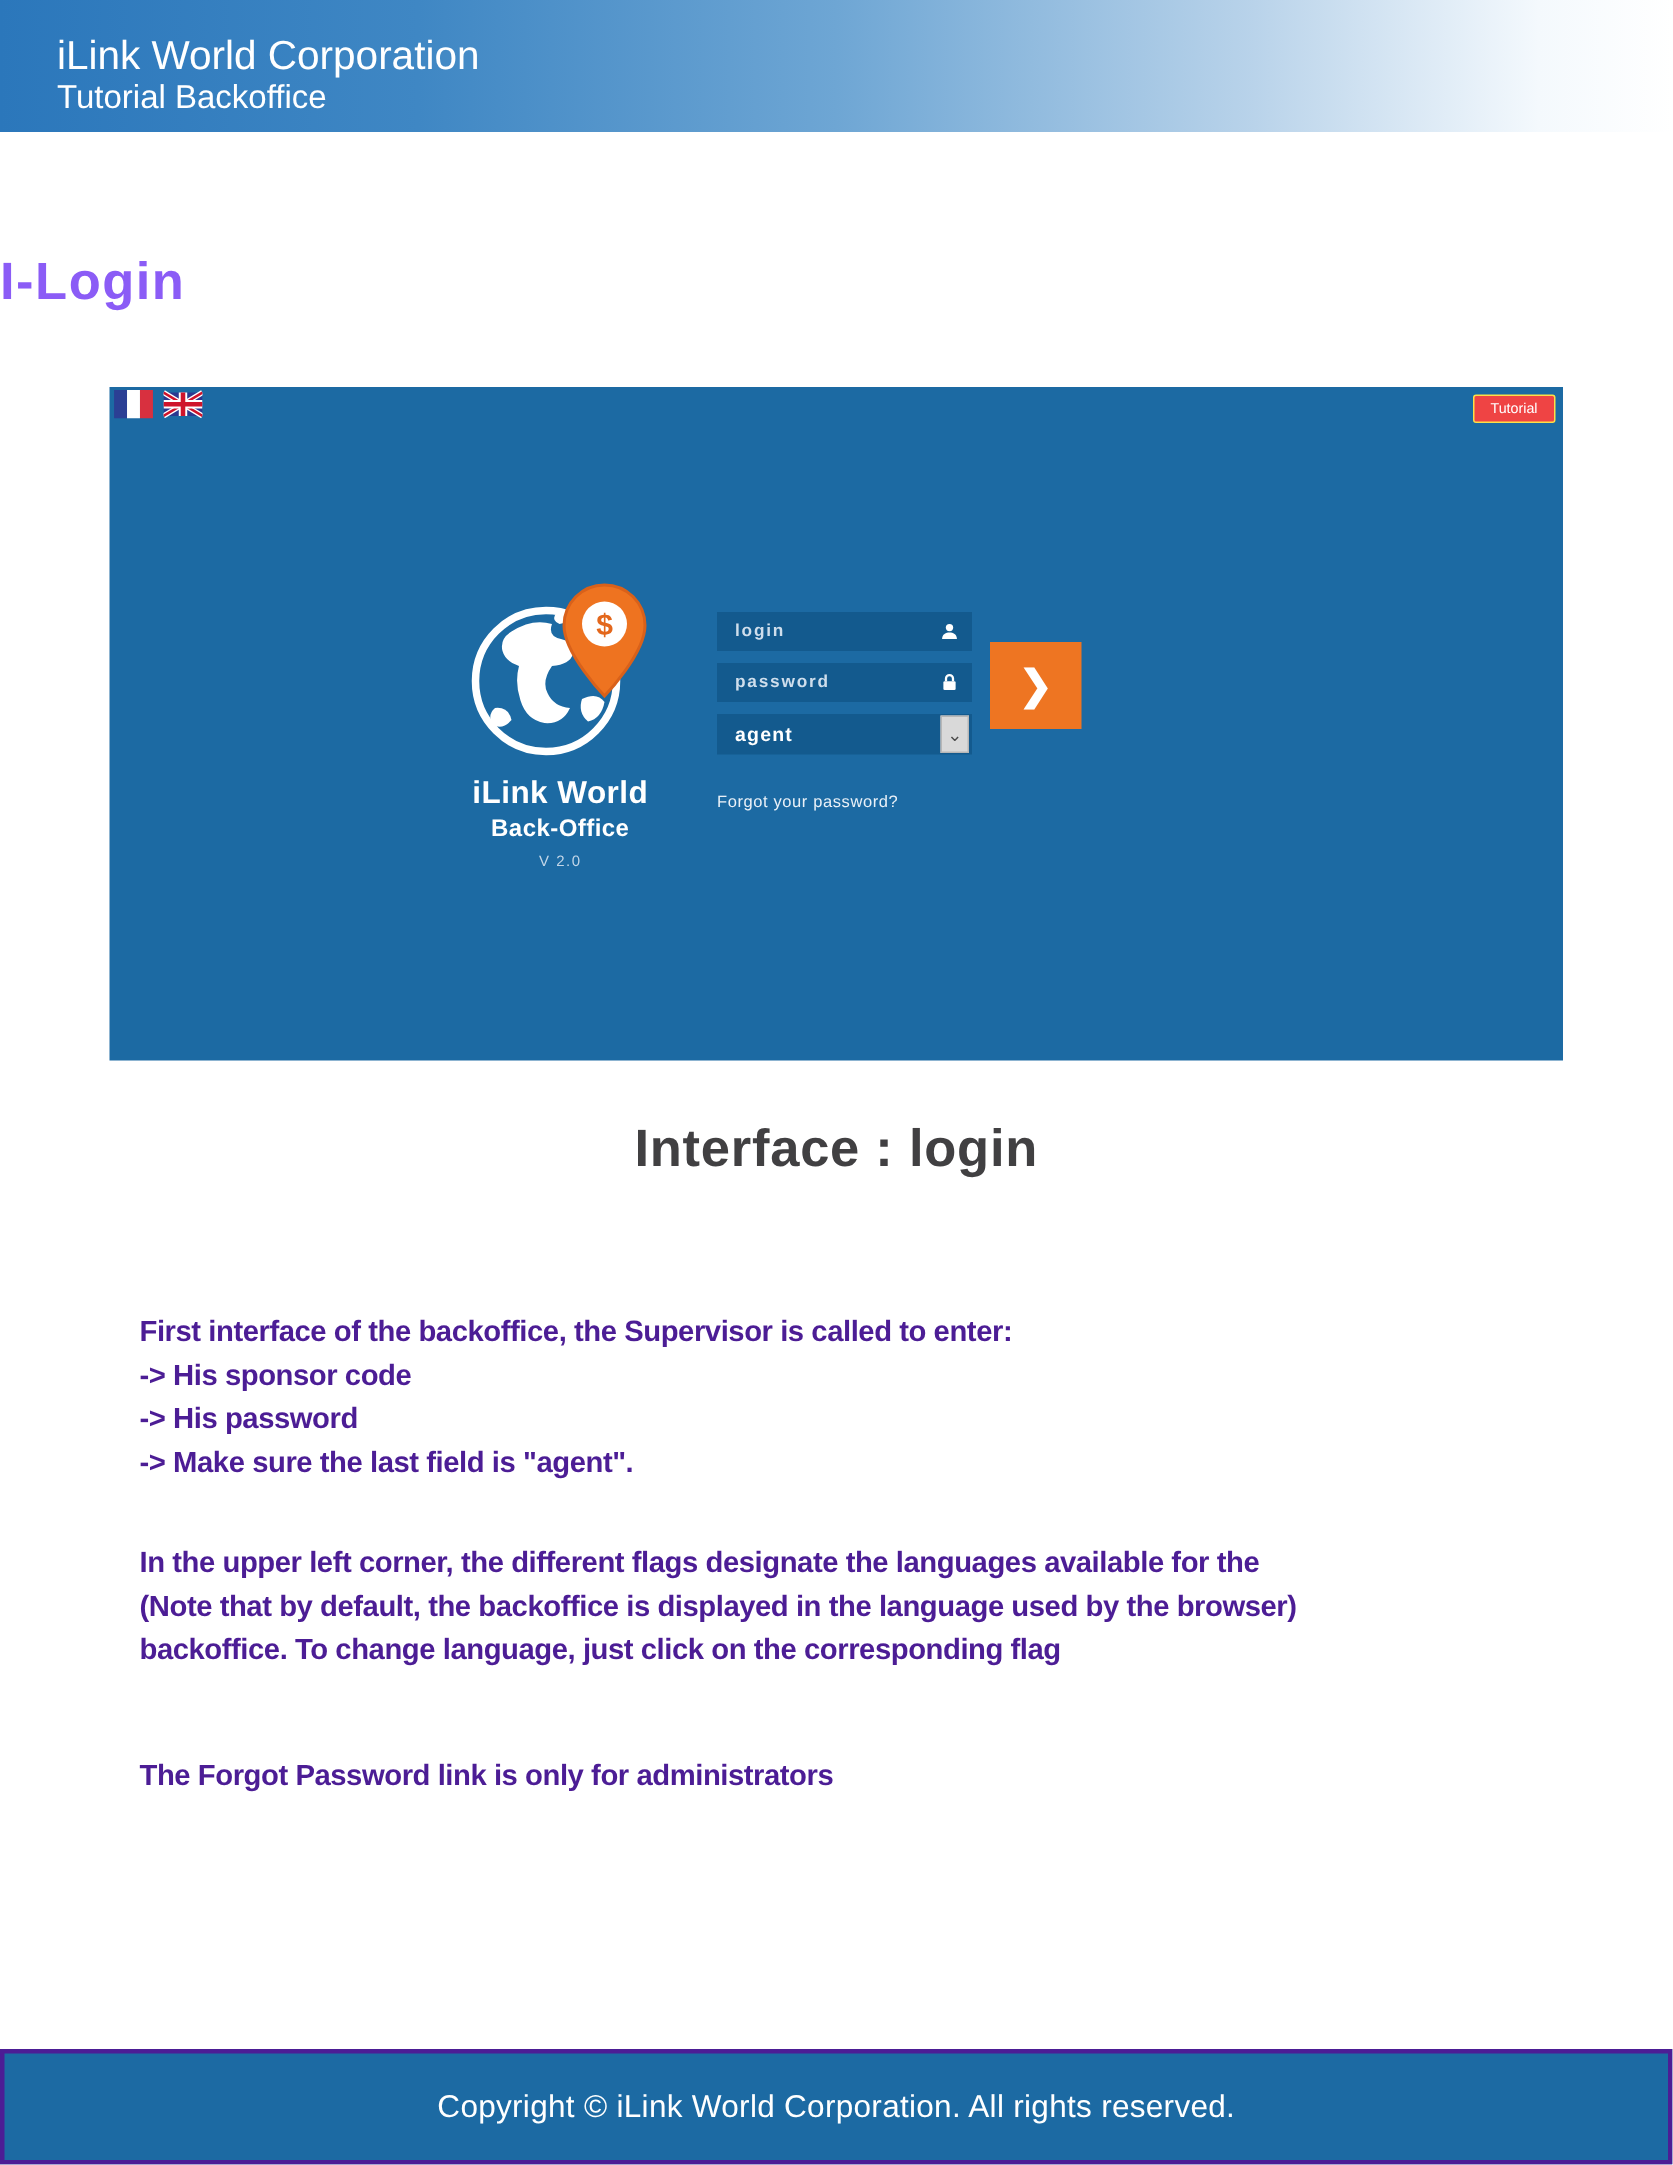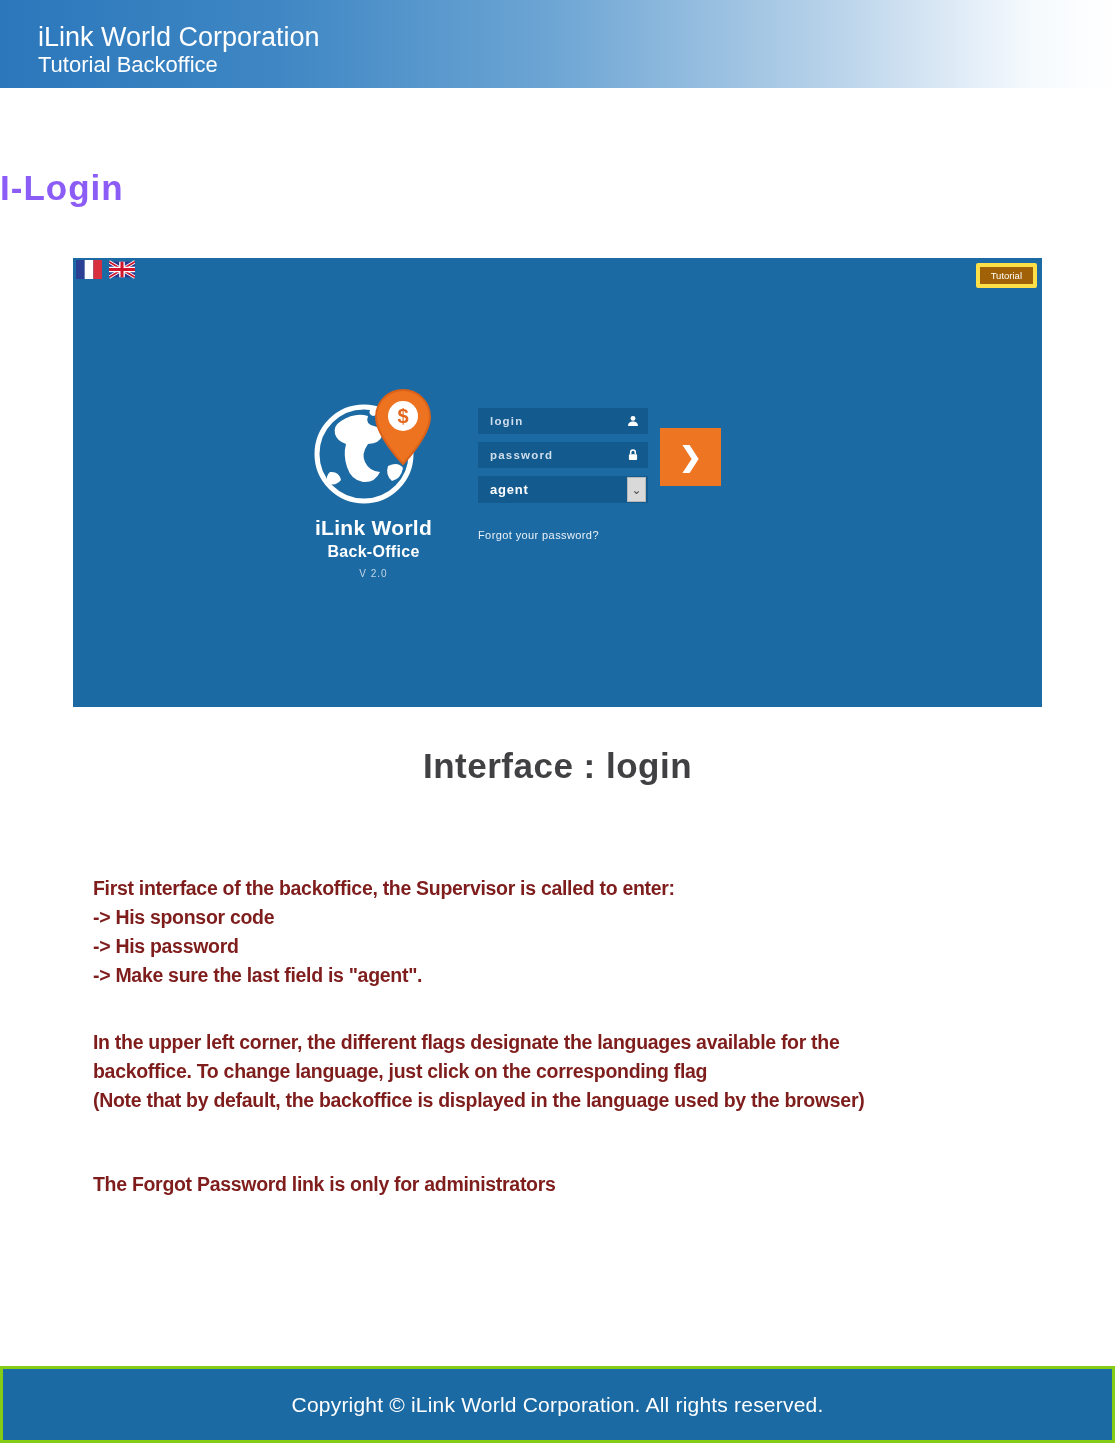--- a/index.html
+++ b/index.html
@@ -14,21 +14,21 @@
   .top-header .l2{position:absolute;left:38px;top:52px;font-size:22px;font-weight:500;}
 
   
   .page-title{position:absolute;left:0;top:168px;width:100%;text-align:left;
     font-size:35px;font-weight:bold;color:#8b5cf6;letter-spacing:1px;}
 
   
   .panel{position:absolute;left:73px;top:258px;width:969px;height:449px;background:#1c6aa3;}
   .flags{position:absolute;left:3px;top:2px;display:flex;gap:7px;}
   .flag{width:26px;height:19px;display:block;cursor:pointer;}
-  .tutorial-btn{position:absolute;right:5px;top:5px;background:#a16207;border:4px solid #fde047;
+  .tutorial-btn{position:absolute;right:5px;top:5px;background:#ef4444;border:1px solid #fde047;
     color:#fff;font-size:9.5px;padding:3px 11px;border-radius:2px;cursor:pointer;}
 
   .logo-block{position:absolute;left:213px;top:130px;width:175px;text-align:center;}
   .logo-brand{color:#fff;font-size:21px;font-weight:bold;margin-top:6px;letter-spacing:0.3px;}
   .logo-product{color:#fff;font-size:16px;font-weight:bold;margin-top:3px;letter-spacing:0.3px;}
   .logo-version{color:#c2d6e8;font-size:10px;margin-top:7px;letter-spacing:1px;}
 
   .login-form{position:absolute;left:405px;top:150px;width:170px;}
   .input-row{position:relative;height:26px;margin-bottom:8px;background:#135a8e;}
   .input-row input{width:100%;height:100%;box-sizing:border-box;background:transparent;border:none;
@@ -45,28 +45,28 @@
     text-decoration:none;letter-spacing:0.4px;cursor:pointer;}
   .submit-btn{position:absolute;left:587px;top:170px;width:61px;height:58px;background:#ee7522;
     color:#fff;display:flex;align-items:center;justify-content:center;font-size:27px;
     font-weight:bold;cursor:pointer;border:none;}
 
   
   .caption{position:absolute;left:0;top:746px;width:100%;text-align:center;
     font-size:35px;font-weight:bold;color:#414042;letter-spacing:0.5px;}
 
   
-  .body-text{position:absolute;left:93px;top:874px;color:#7f1d1d;font-weight:bold;
+  .body-text{position:absolute;left:93px;top:874px;color:#4c1d95;font-weight:bold;
     font-size:19.5px;line-height:29px;letter-spacing:-0.3px;}
   .body-text .para2{margin-top:38px;}
   .body-text .para3{margin-top:55px;}
 
   
   .footer{position:absolute;left:0;bottom:0;width:1115px;height:77px;box-sizing:border-box;
-    background:#1c6aa3;border:3px solid #84cc16;display:flex;align-items:center;
+    background:#1c6aa3;border:3px solid #4c1d95;display:flex;align-items:center;
     justify-content:center;color:#fff;font-size:21px;letter-spacing:0.2px;}
 </style>
 </head>
 <body>
 
 <div class="top-header">
   <div class="l1">iLink World Corporation</div>
   <div class="l2">Tutorial Backoffice</div>
 </div>
 
@@ -143,22 +143,22 @@
 
 <div class="body-text">
   <div class="para1">
     <div>First interface of the backoffice, the Supervisor is called to enter:</div>
     <div>-&gt; His sponsor code</div>
     <div>-&gt; His password</div>
     <div>-&gt; Make sure the last field is "agent".</div>
   </div>
   <div class="para2">
     <div>In the upper left corner, the different flags designate the languages available for the</div>
+    <div>(Note that by default, the backoffice is displayed in the language used by the browser)</div>
     <div>backoffice. To change language, just click on the corresponding flag</div>
-    <div>(Note that by default, the backoffice is displayed in the language used by the browser)</div>
   </div>
   <div class="para3">
     <div>The Forgot Password link is only for administrators</div>
   </div>
 </div>
 
 <div class="footer">
   <span>Copyright © iLink World Corporation. All rights reserved.</span>
 </div>
 

